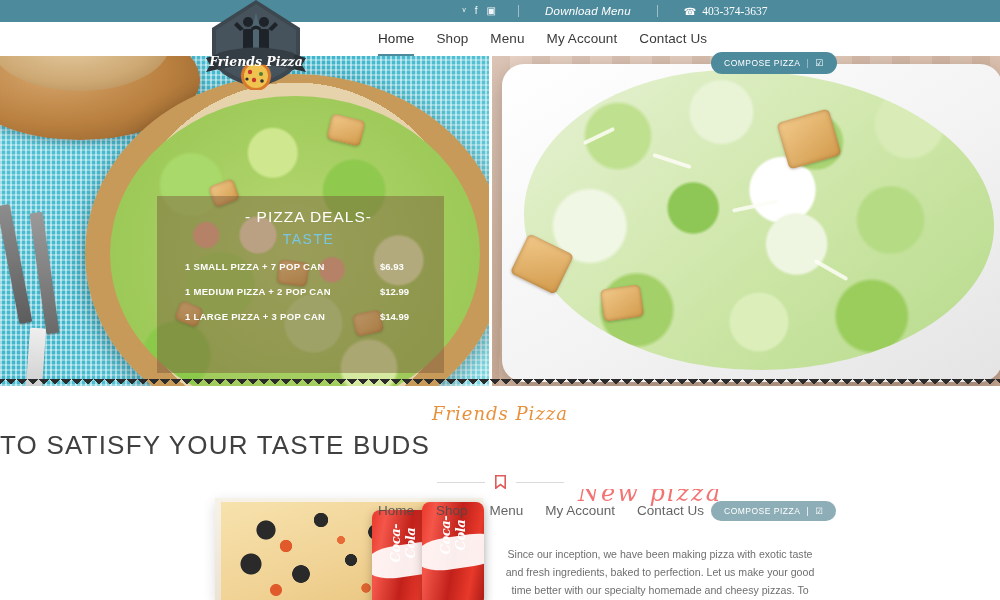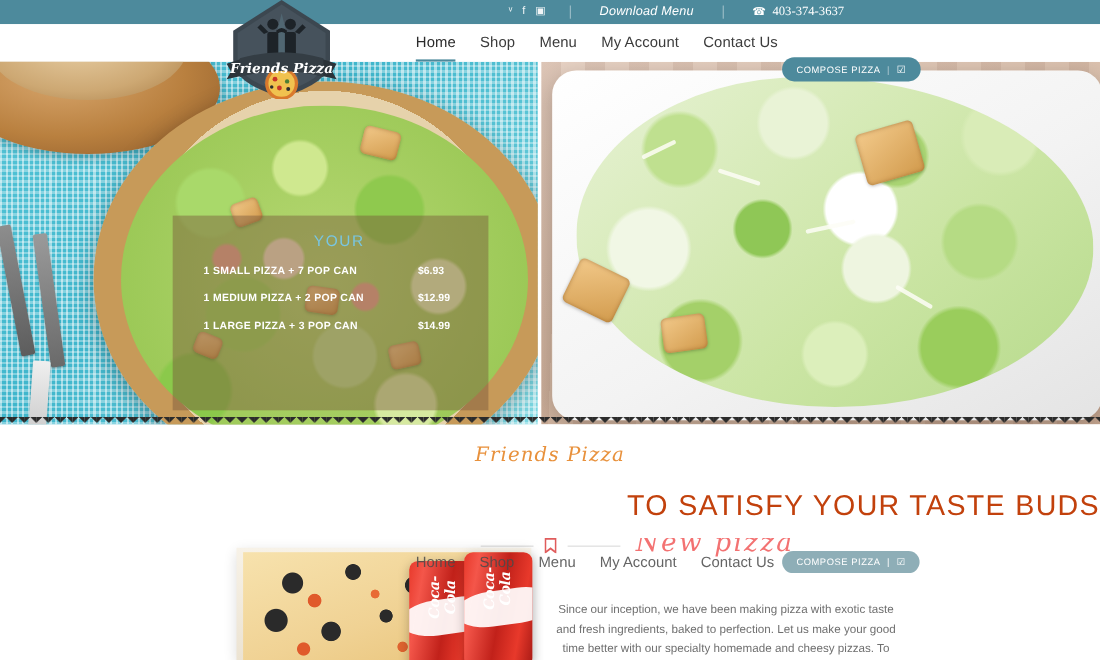--- a/index.html
+++ b/index.html
@@ -189,22 +189,22 @@
     background-repeat: repeat-x;
   }
 
   
   .section { position:absolute; top: 389px; left:0; width:1000px; height:211px; background:#fff; }
   .script-title {
     text-align:center; color:#e8913c; font-size:18px; margin-top: 14px;
     font-family: "DejaVu Serif", serif; font-style: italic; letter-spacing: 1px;
   }
   .main-title {
-    text-align:right; color:#c2410c; font-size:26px; letter-spacing: 1.2px;
-    margin-top: 20px; font-weight: normal;
+    text-align:left; color:#404040; font-size:26px; letter-spacing: 1.2px;
+    margin-top: 6px; font-weight: normal;
   }
   .divider-row {
     display:flex; align-items:center; justify-content:center; gap: 10px; margin-top: 14px;
   }
   .dline { width: 48px; height: 1px; background: #dadada; }
   .bookmark { width: 11px; height: 14px; }
 
   
   .lower { position:absolute; top: 489px; left:0; width:1000px; height:111px; overflow:hidden; }
   .pizzabox {
@@ -383,21 +383,22 @@
         <div class="crouton" style="left:3%;top:56%;width:50px;height:44px;transform:rotate(26deg);"></div>
         <div class="crouton" style="left:20%;top:70%;width:40px;height:32px;transform:rotate(-8deg);"></div>
         <div class="shred" style="left:30%;top:30%;width:40px;height:4px;transform:rotate(18deg);"></div>
         <div class="shred" style="left:46%;top:44%;width:46px;height:4px;transform:rotate(-12deg);"></div>
         <div class="shred" style="left:62%;top:64%;width:38px;height:4px;transform:rotate(30deg);"></div>
         <div class="shred" style="left:16%;top:22%;width:34px;height:4px;transform:rotate(-26deg);"></div>
       </div>
     </div>
 
     <div class="deals">
-      <div class="deals-sub">YOUR</div>
+      <div class="deals-title">- PIZZA DEALS-</div>
+      <div class="deals-sub">TASTE</div>
 
       <div class="deal-row">
         <span class="deal-name">1 SMALL PIZZA + 7 POP CAN</span>
         <span class="deal-price">$6.93</span>
       </div>
       <div class="deal-row">
         <span class="deal-name">1 MEDIUM PIZZA + 2 POP CAN</span>
         <span class="deal-price">$12.99</span>
       </div>
       <div class="deal-row">

